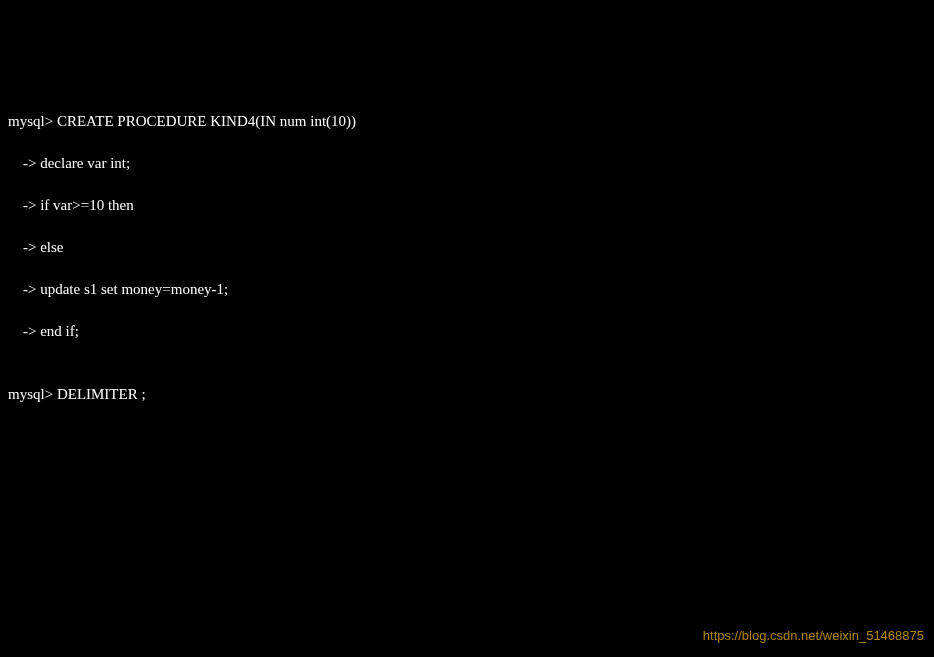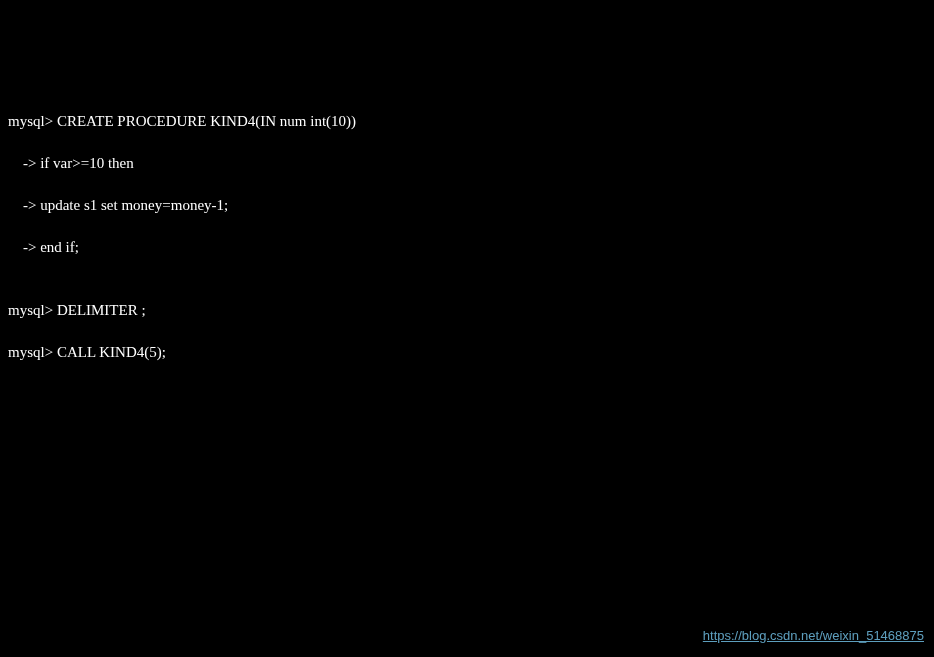--- a/index.html
+++ b/index.html
@@ -21,40 +21,40 @@
       position: relative;
     }
     .terminal-line {
       display: block;
       font-family: Liberation Serif, serif;
     }
     .watermark {
       position: absolute;
       bottom: 12px;
       right: 10px;
-      color: #7dd3fc;
+      color: #eab308;
       font-size: 13px;
       opacity: 0.75;
       font-family: Arial, sans-serif;
-      text-decoration: underline;
     }
   </style>
 </head>
 <body>
 
 
 
 <div>
 <span class="terminal-line">mysql&gt; CREATE PROCEDURE KIND4(IN num int(10))</span>
+<span class="terminal-line">    -&gt; declare var int;</span>
 <span class="terminal-line">    -&gt; if var&gt;=10 then</span>
+<span class="terminal-line">    -&gt; else</span>
 <span class="terminal-line">    -&gt; update s1 set money=money-1;</span>
 <span class="terminal-line">    -&gt; end if;</span>
 <span class="terminal-line"></span>
 <span class="terminal-line">mysql&gt; DELIMITER ;</span>
-<span class="terminal-line">mysql&gt; CALL KIND4(5);</span>
 
 <span class="terminal-line"></span>
 
 
 
 
 
 
 
 

